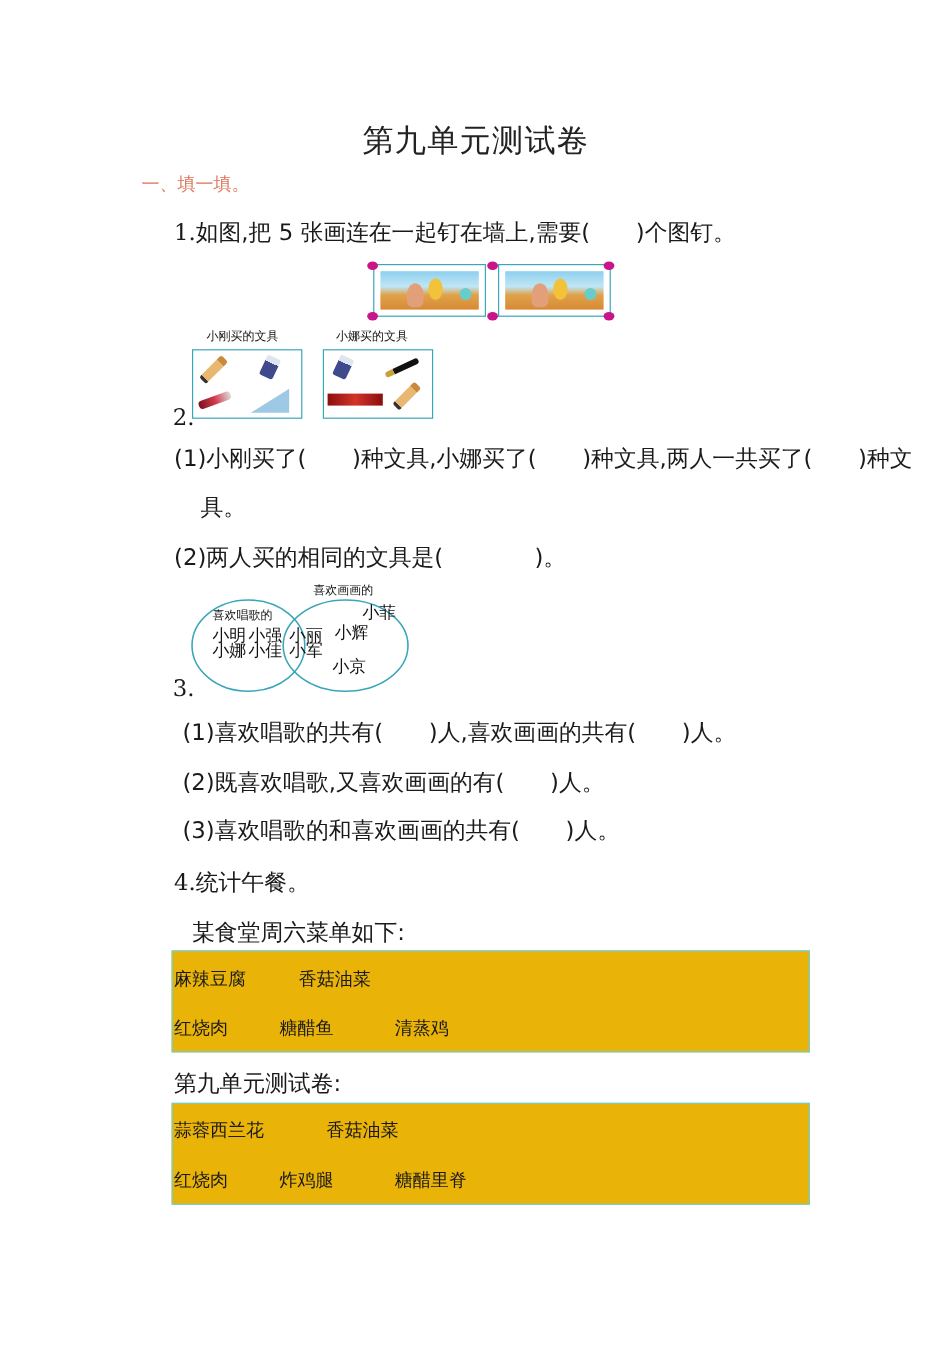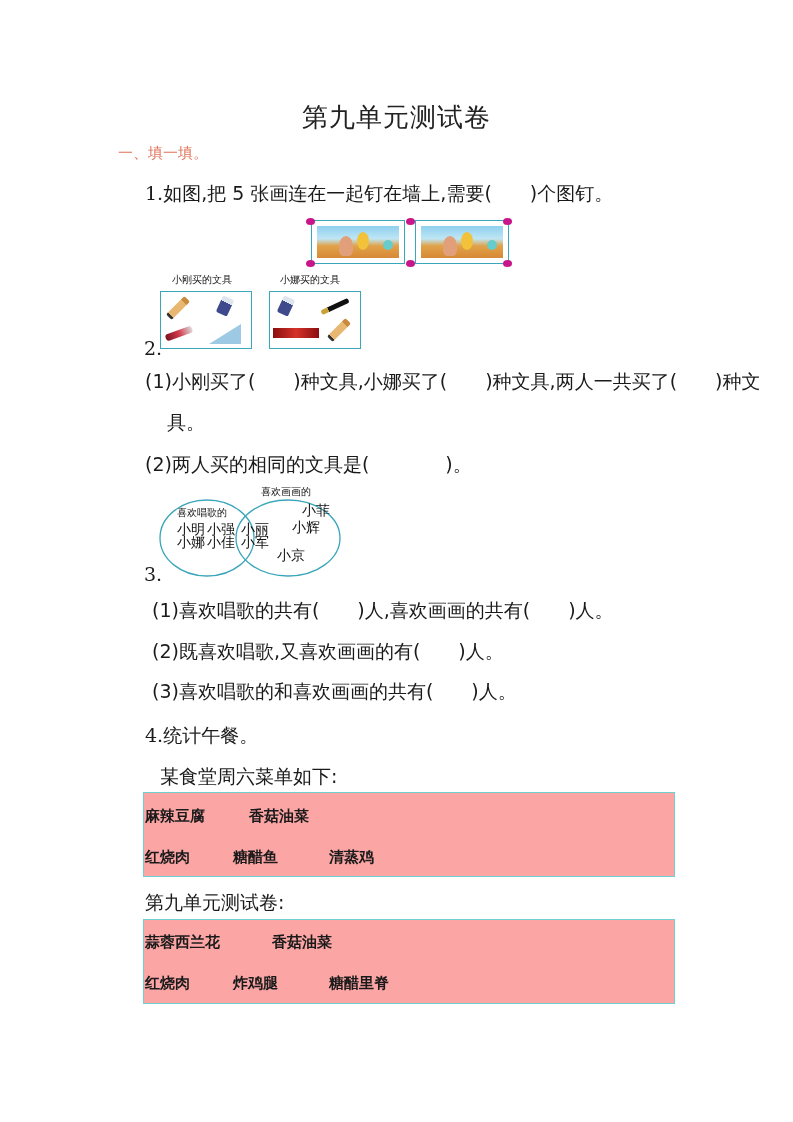--- a/index.html
+++ b/index.html
@@ -25,21 +25,21 @@
   .pencil { width:26px; height:8px; background:linear-gradient(90deg,#333 0 10%,#e8b873 10% 80%,#c98a3d 80%); transform:rotate(-45deg); border-radius:2px; }
   .eraser { width:12px; height:18px; background:linear-gradient(180deg,#dfe5ef 0 30%,#3e4a8c 30%); transform:rotate(25deg); border-radius:2px; }
   .sharpener { width:28px; height:7px; background:linear-gradient(90deg,#7a1020,#d23a4a,#ddd); transform:rotate(-20deg); border-radius:3px; }
   .triangle { width:0; height:0; border-left:32px solid transparent; border-bottom:20px solid #9ec9e4; }
   .pen { width:30px; height:5px; background:linear-gradient(90deg,#c9a13a 0 25%,#111 25%); transform:rotate(-25deg); border-radius:3px; }
   .ruler { width:46px; height:10px; background:linear-gradient(90deg,#8a0e0e,#d4332a,#8a0e0e); }
   
   .venn-label { font-size:10px; font-family:"DejaVu Serif", serif; color:#111; }
   .venn-name { font-size:14px; font-family:"DejaVu Serif", serif; color:#111; }
   
-  .menu { position:absolute; left:143px; width:530px; background:#fca5a5; border:1.5px solid #6fd0d0;font-weight:bold; }
+  .menu { position:absolute; left:143px; width:530px; background:#eab308; border:1.5px solid #6fd0d0; }
   .menu-row { position:absolute; left:1px; font-size:15px; color:#1a1a1a; }
   .menu-row span { position:absolute; white-space:nowrap; }
 </style>
 </head>
 <body>
 
 <div class="abs title">第九单元测试卷</div>
 <div class="abs section">一、填一填。</div>
 
 <div class="abs q" style="left:145px; top:181px;">
@@ -95,21 +95,21 @@
 <svg class="abs" style="left:155px; top:498px;" width="190" height="82">
   <ellipse cx="52" cy="40" rx="47" ry="38" fill="none" stroke="#3aa6b9" stroke-width="1.3"></ellipse>
   <ellipse cx="133" cy="40" rx="52" ry="38" fill="none" stroke="#3aa6b9" stroke-width="1.3"></ellipse>
 </svg>
 <div class="abs venn-name" style="left:177px; top:521px;">小明</div>
 <div class="abs venn-name" style="left:207px; top:521px;">小强</div>
 <div class="abs venn-name" style="left:177px; top:534px;">小娜</div>
 <div class="abs venn-name" style="left:207px; top:534px;">小佳</div>
 <div class="abs venn-name" style="left:241px; top:521px;">小丽</div>
 <div class="abs venn-name" style="left:241px; top:534px;">小军</div>
-<div class="abs venn-name" style="left:279px; top:519px;margin-left:13px;">小辉</div>
+<div class="abs venn-name" style="left:279px; top:519px;">小辉</div>
 <div class="abs venn-name" style="left:302px; top:502px;">小菲</div>
 <div class="abs venn-name" style="left:277px; top:547px;">小京</div>
 <div class="abs q num" style="left:144px; top:563px;">3.</div>
 
 <div class="abs q" style="left:152px; top:598px;">(1)喜欢唱歌的共有(　　)人,喜欢画画的共有(　　)人。</div>
 <div class="abs q" style="left:152px; top:639px;">(2)既喜欢唱歌,又喜欢画画的有(　　)人。</div>
 <div class="abs q" style="left:152px; top:679px;">(3)喜欢唱歌的和喜欢画画的共有(　　)人。</div>
 
 <div class="abs q" style="left:145px; top:723px;">
   <span class="num">4.</span><span>统计午餐。</span>

